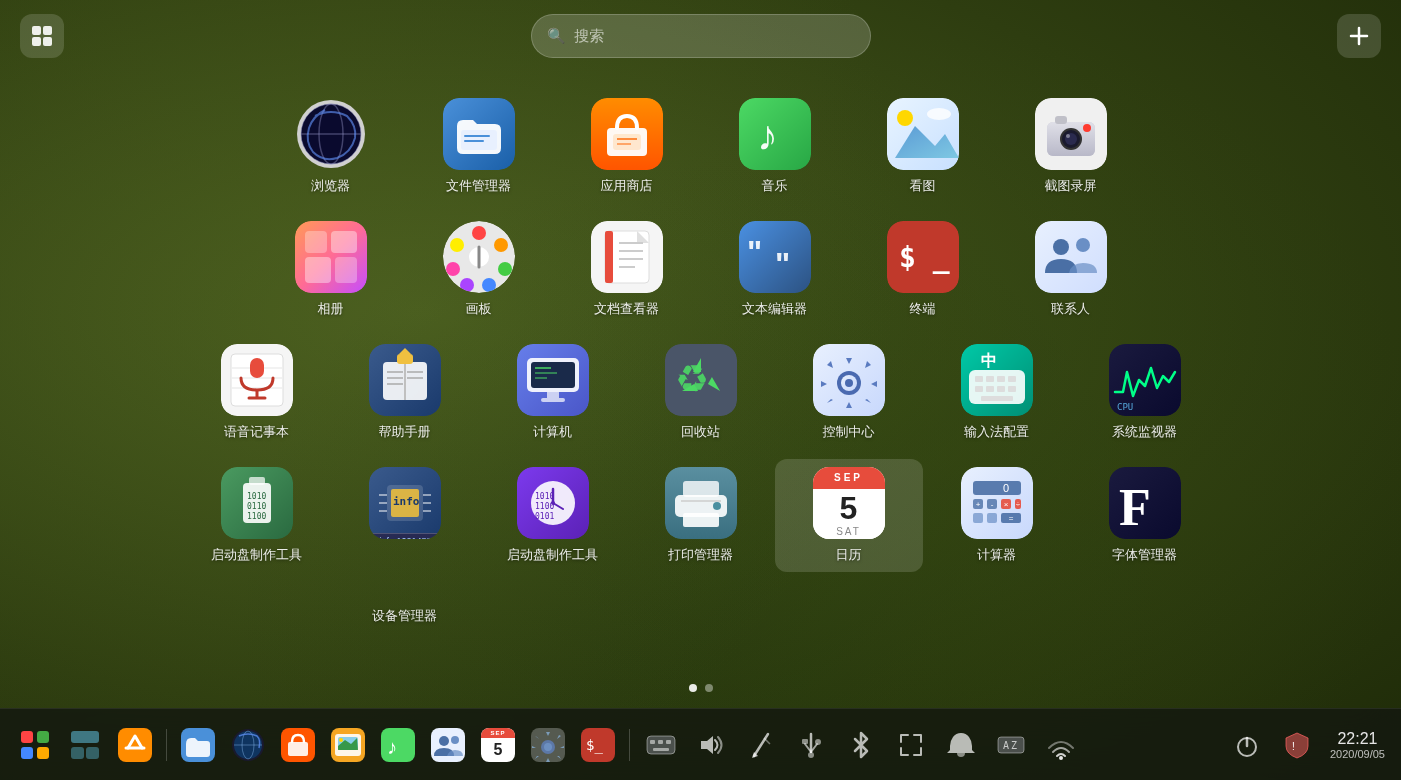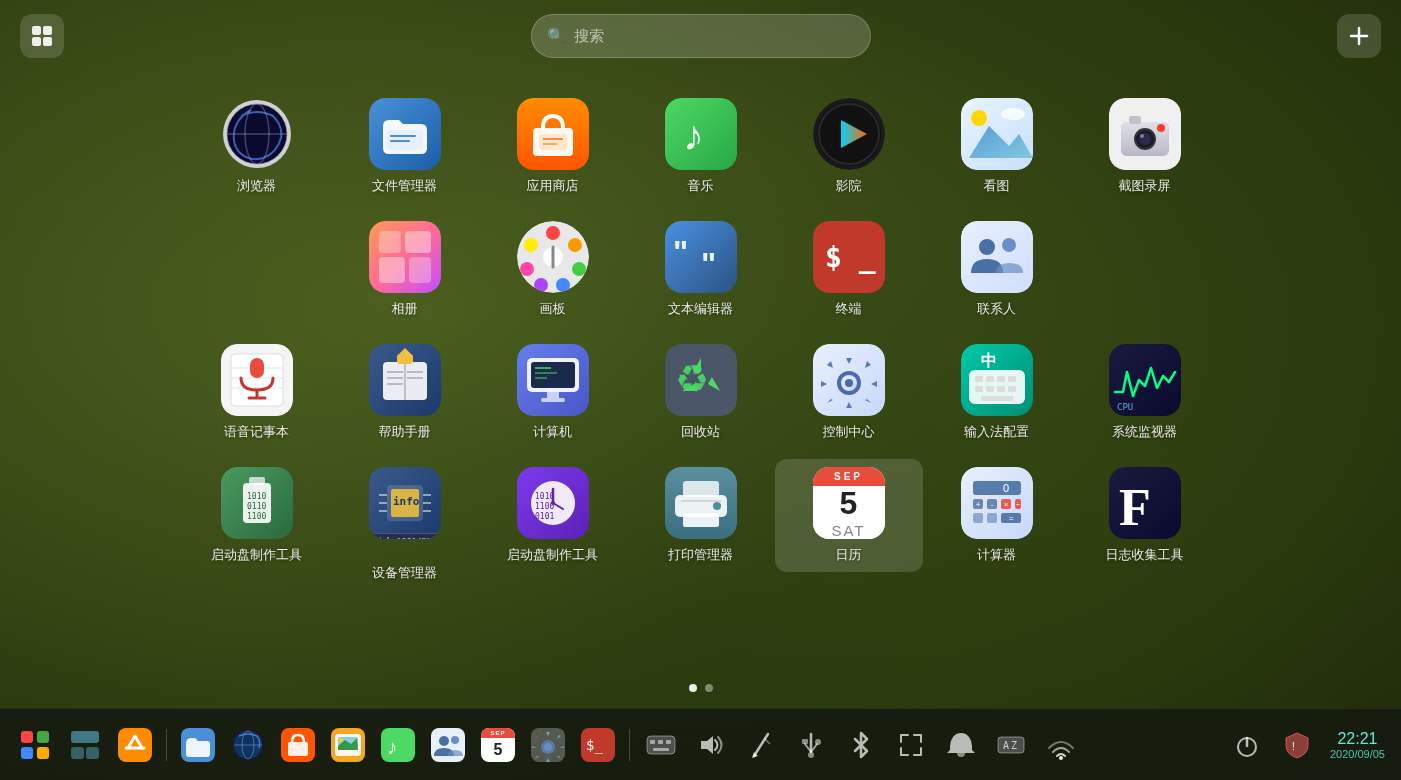--- a/index.html
+++ b/index.html
@@ -197,21 +197,21 @@
       margin-left: auto;
       display: flex;
       align-items: center;
       gap: 4px;
     }
 
     .clock-area {
       display: flex;
       flex-direction: column;
       align-items: center;
-      color: #5eead4;
+      color: #e5e5e5;
       margin-left: 6px;
       margin-right: 4px;
     }
 
     .clock-time {
       font-size: 16px;
       font-weight: 500;
       line-height: 1.2;
     }
 
@@ -330,39 +330,20 @@
               <stop offset="100%" stop-color="#28a745"></stop>
             </linearGradient>
           </defs>
 
           <text x="18" y="52" font-size="42" fill="white" opacity="0.95">♪</text>
         </svg>
       </div>
       <span class="app-label">音乐</span>
     </div>
 
-    <div class="app-item">
-      <div class="app-icon" style="background:transparent; border-radius:50%;">
-        <svg width="72" height="72" viewBox="0 0 72 72">
-          <circle cx="36" cy="36" r="36" fill="#1a1a1a"></circle>
-          <circle cx="36" cy="36" r="32" fill="#111"></circle>
-
-          <polygon points="28,22 28,50 54,36" fill="url(#play-grad)"></polygon>
-          <defs>
-            <linearGradient id="play-grad" x1="0" y1="0" x2="1" y2="0">
-              <stop offset="0%" stop-color="#00d4ff"></stop>
-              <stop offset="100%" stop-color="#ff6600"></stop>
-            </linearGradient>
-          </defs>
-
-          <circle cx="36" cy="36" r="30" fill="none" stroke="rgba(255,255,255,0.1)" stroke-width="2"></circle>
-        </svg>
-      </div>
-      <span class="app-label">影院</span>
-    </div>
 
     <div class="app-item">
       <div class="app-icon" style="background:transparent; border-radius:16px;">
         <svg width="72" height="72" viewBox="0 0 72 72">
           <rect width="72" height="72" rx="16" fill="url(#img-grad)"></rect>
           <defs>
             <linearGradient id="img-grad" x1="0" y1="0" x2="1" y2="1">
               <stop offset="0%" stop-color="#e8f4ff"></stop>
               <stop offset="100%" stop-color="#c8e0ff"></stop>
             </linearGradient>
@@ -448,20 +429,39 @@
           <circle cx="10" cy="48" r="7" fill="#ff44aa"></circle>
           <circle cx="14" cy="24" r="7" fill="#ffee00"></circle>
 
           <circle cx="36" cy="36" r="10" fill="white"></circle>
           <line x1="36" y1="26" x2="36" y2="46" stroke="#888" stroke-width="3" stroke-linecap="round"></line>
         </svg>
       </div>
       <span class="app-label">画板</span>
     </div>
 
+    <div class="app-item">
+      <div class="app-icon" style="background:transparent; border-radius:16px;">
+        <svg width="72" height="72" viewBox="0 0 72 72">
+          <rect width="72" height="72" rx="16" fill="#f5f5f5"></rect>
+
+          <rect x="14" y="10" width="44" height="52" rx="4" fill="white" stroke="#ddd" stroke-width="1"></rect>
+
+          <polygon points="46,10 58,22 46,22" fill="#e0e0e0"></polygon>
+
+          <rect x="14" y="10" width="8" height="52" rx="2" fill="#e74c3c"></rect>
+
+          <line x1="28" y1="22" x2="52" y2="22" stroke="#ccc" stroke-width="2"></line>
+          <line x1="28" y1="30" x2="52" y2="30" stroke="#ccc" stroke-width="2"></line>
+          <line x1="28" y1="38" x2="52" y2="38" stroke="#ccc" stroke-width="2"></line>
+          <line x1="28" y1="46" x2="44" y2="46" stroke="#ccc" stroke-width="2"></line>
+        </svg>
+      </div>
+      <span class="app-label">文档查看器</span>
+    </div>
 
     <div class="app-item">
       <div class="app-icon" style="background:transparent; border-radius:16px;">
         <svg width="72" height="72" viewBox="0 0 72 72">
           <rect width="72" height="72" rx="16" fill="url(#te-grad)"></rect>
           <defs>
             <linearGradient id="te-grad" x1="0" y1="0" x2="1" y2="1">
               <stop offset="0%" stop-color="#4a90e2"></stop>
               <stop offset="100%" stop-color="#2c5282"></stop>
             </linearGradient>
@@ -682,21 +682,21 @@
           <rect x="28" y="10" width="16" height="8" rx="2" fill="rgba(255,255,255,0.7)"></rect>
 
           <text x="26" y="32" font-size="8" fill="#2a6a40" font-family="monospace">1010</text>
           <text x="26" y="42" font-size="8" fill="#2a6a40" font-family="monospace">0110</text>
           <text x="26" y="52" font-size="8" fill="#2a6a40" font-family="monospace">1100</text>
         </svg>
       </div>
       <span class="app-label">启动盘制作工具</span>
     </div>
 
-    <div class="app-item" style="position:relative;">
+    <div class="app-item" style="position:relative;gap:43px;">
       <div class="app-icon" style="background:transparent; border-radius:16px; position:relative;">
         <svg width="72" height="72" viewBox="0 0 72 72">
           <rect width="72" height="72" rx="16" fill="url(#dm-grad)"></rect>
           <defs>
             <linearGradient id="dm-grad" x1="0" y1="0" x2="1" y2="1">
               <stop offset="0%" stop-color="#3a5a8c"></stop>
               <stop offset="100%" stop-color="#1a3a6c"></stop>
             </linearGradient>
           </defs>
 
@@ -766,21 +766,21 @@
         </svg>
       </div>
       <span class="app-label">打印管理器</span>
     </div>
 
     <div class="app-item selected">
       <div style="width:72px; height:72px; border-radius:16px; overflow:hidden; display:flex; flex-direction:column; flex-shrink:0; background:white; margin-bottom:8px;">
         <div style="background:#e74c3c; height:22px; display:flex; align-items:center; justify-content:center; font-size:10px; color:white; font-weight:700; letter-spacing:3px;">SEP</div>
         <div style="flex:1; display:flex; flex-direction:column; align-items:center; justify-content:center; background:white;">
           <div style="font-size:32px; font-weight:700; color:#222; line-height:1.1;">5</div>
-          <div style="font-size:15px; color:#888; letter-spacing:2px; text-transform:uppercase;">SAT</div>
+          <div style="font-size:10px; color:#888; letter-spacing:2px; text-transform:uppercase;">SAT</div>
         </div>
       </div>
       <span class="app-label">日历</span>
     </div>
 
     <div class="app-item">
       <div class="app-icon" style="background:transparent; border-radius:16px;">
         <svg width="72" height="72" viewBox="0 0 72 72">
           <rect width="72" height="72" rx="16" fill="url(#calc-grad)"></rect>
           <defs>
@@ -818,21 +818,21 @@
           <defs>
             <linearGradient id="font-grad" x1="0" y1="0" x2="1" y2="1">
               <stop offset="0%" stop-color="#1a1a3e"></stop>
               <stop offset="100%" stop-color="#0a0a2e"></stop>
             </linearGradient>
           </defs>
 
           <text x="10" y="58" font-size="52" fill="white" font-weight="900" font-family="Georgia, serif">F</text>
         </svg>
       </div>
-      <span class="app-label">日志收集工具</span>
+      <span class="app-label">字体管理器</span>
     </div>
   </div>
 
 </div>
 
 <div class="page-dots">
   <div class="dot active"></div>
   <div class="dot"></div>
 </div>
 

